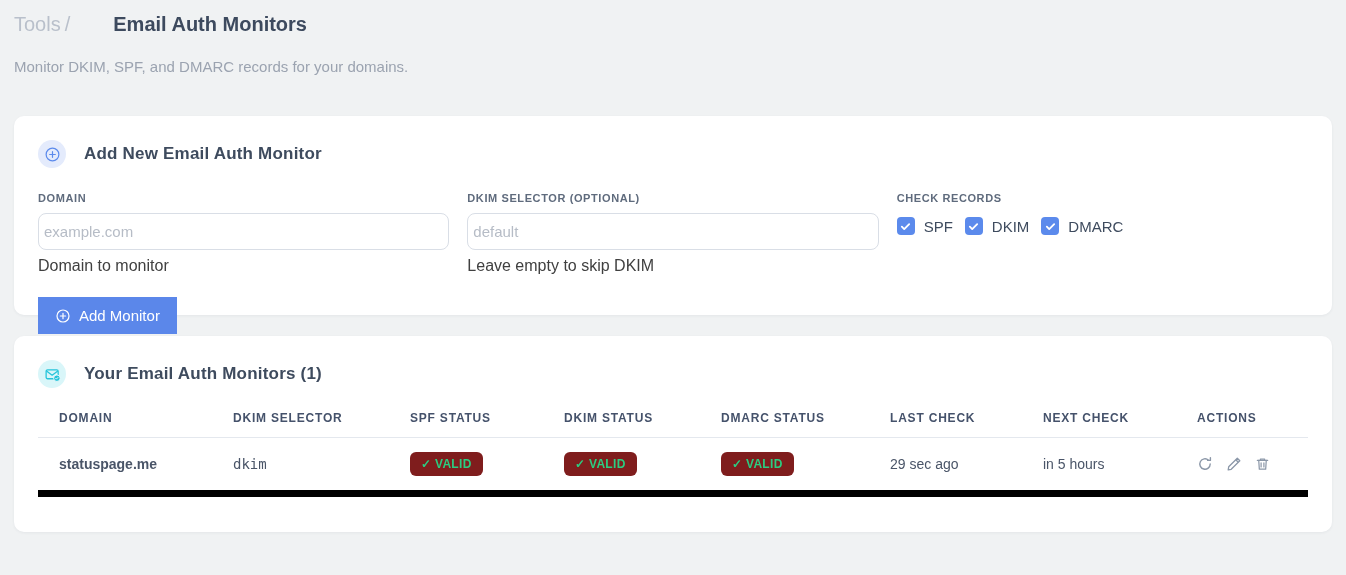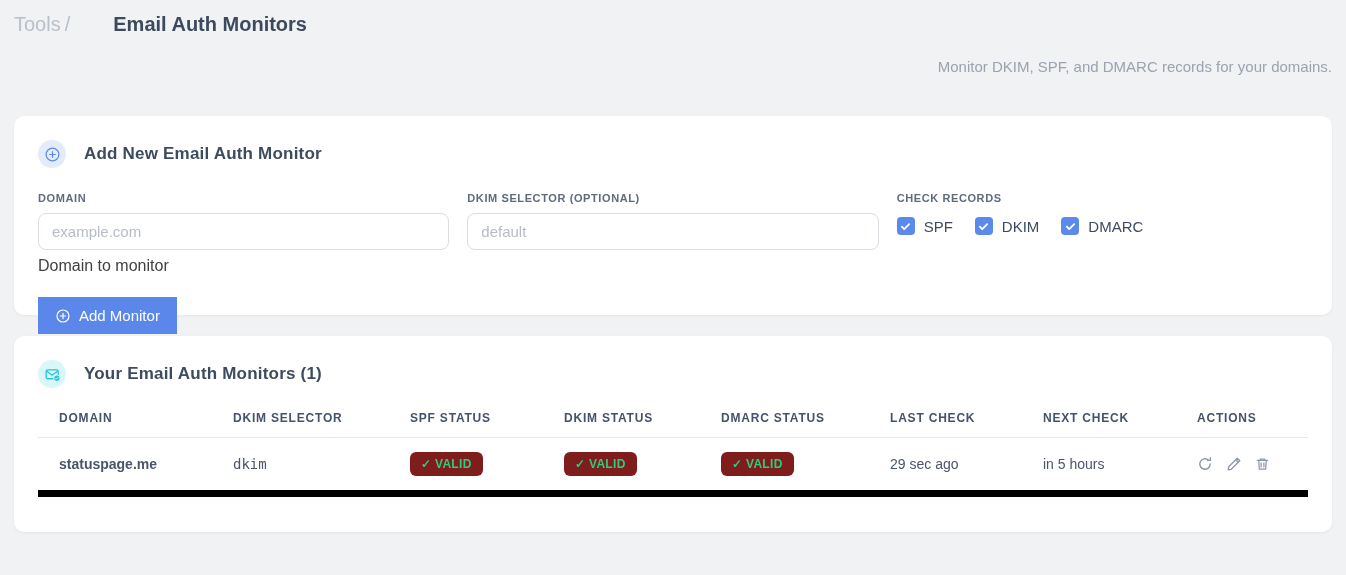--- a/index.html
+++ b/index.html
@@ -9,21 +9,21 @@
     font-family: "Liberation Sans", sans-serif;
     color: #3e4b5e;
   }
   .page { padding: 12px 14px 0 14px; }
 
   
   .breadcrumb { font-size: 20px; line-height: 24px; }
   .crumb-section { color: #b9c0cb; font-weight: 400; cursor: pointer; }
   .crumb-sep { color: #b9c0cb; font-weight: 400; padding: 0 4px; }
   .crumb-current { color: #3d4a5e; font-weight: 700; margin-left: 39px; }
-  .subtitle { margin-top: 22px; font-size: 15px; color: #9ba3b0; text-align: right; }
+  .subtitle { margin-top: 22px; font-size: 15px; color: #9ba3b0; }
 
   
   .card {
     background: #ffffff;
     border-radius: 10px;
     box-shadow: 0 1px 3px rgba(40,50,70,0.06);
     padding: 24px;
   }
   .card-add { margin-top: 41px; height: 199px; }
   .card-monitors { margin-top: 21px; height: 196px; padding-bottom: 18px; }
@@ -45,28 +45,28 @@
     grid-template-columns: 1fr 1fr 1fr;
     gap: 18px;
   }
   .field-label {
     font-size: 11px; font-weight: 700; color: #5f6b7d;
     letter-spacing: 0.6px; margin-bottom: 9px;
   }
   .text-input {
     width: 100%; height: 37px;
     border: 1px solid #d9dee6; border-radius: 8px;
-    padding: 0 13px; font-size: 15px; color: #3e4b5e;
+    padding: 0 5px; font-size: 15px; color: #3e4b5e;
     font-family: "Liberation Sans", sans-serif;
     outline: none; background: #fff;
   }
   .text-input::placeholder { color: #b6bcc6; }
   .field-helper { margin-top: 7px; font-size: 16px; color: #404040; }
 
-  .chk-row { display: flex; align-items: center; gap: 22px; margin-top: 13px; }
+  .chk-row { display: flex; align-items: center; gap: 12px; margin-top: 13px; }
   .chk { display: flex; align-items: center; gap: 9px; cursor: pointer; }
   .chk-box {
     width: 18px; height: 18px; border-radius: 4px;
     background: #5b8aec; display: flex; align-items: center; justify-content: center;
   }
   .chk-label { font-size: 15px; color: #3e4b5e; }
 
   .btn-primary {
     margin-top: 22px; height: 37px;
     display: inline-flex; align-items: center; gap: 8px;
@@ -129,20 +129,21 @@
     <div class="form-grid">
       <div>
         <div class="field-label">DOMAIN</div>
         <input class="text-input" type="text" placeholder="example.com" style="">
         <div class="field-helper">Domain to monitor</div>
       </div>
 
       <div>
         <div class="field-label">DKIM SELECTOR (OPTIONAL)</div>
         <input class="text-input" type="text" placeholder="default" style="">
+        <div class="field-helper">Leave empty to skip DKIM</div>
       </div>
 
       <div>
         <div class="field-label">CHECK RECORDS</div>
         <div class="chk-row">
           <label class="chk">
             <span class="chk-box">
               <svg width="11" height="11" viewBox="0 0 12 12" fill="none" stroke="#ffffff" stroke-width="2" stroke-linecap="round" stroke-linejoin="round">
                   <path d="M2 6.2l2.6 2.6L10 3.4"></path>
                 </svg>

